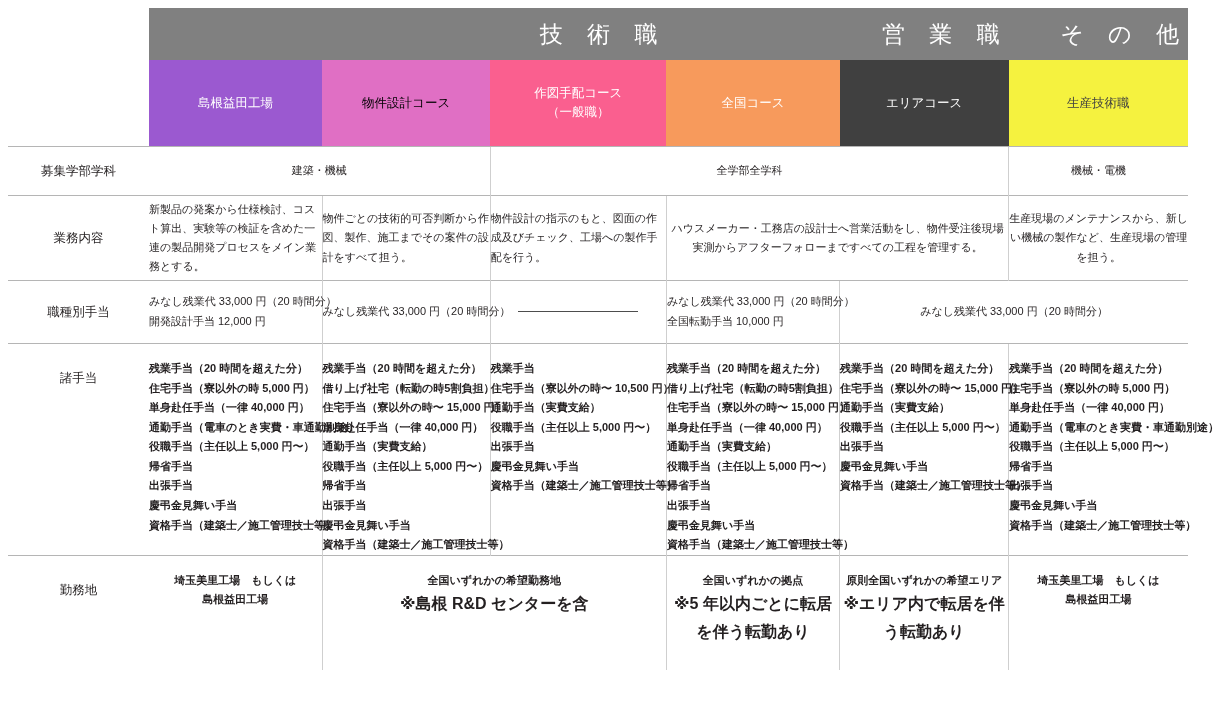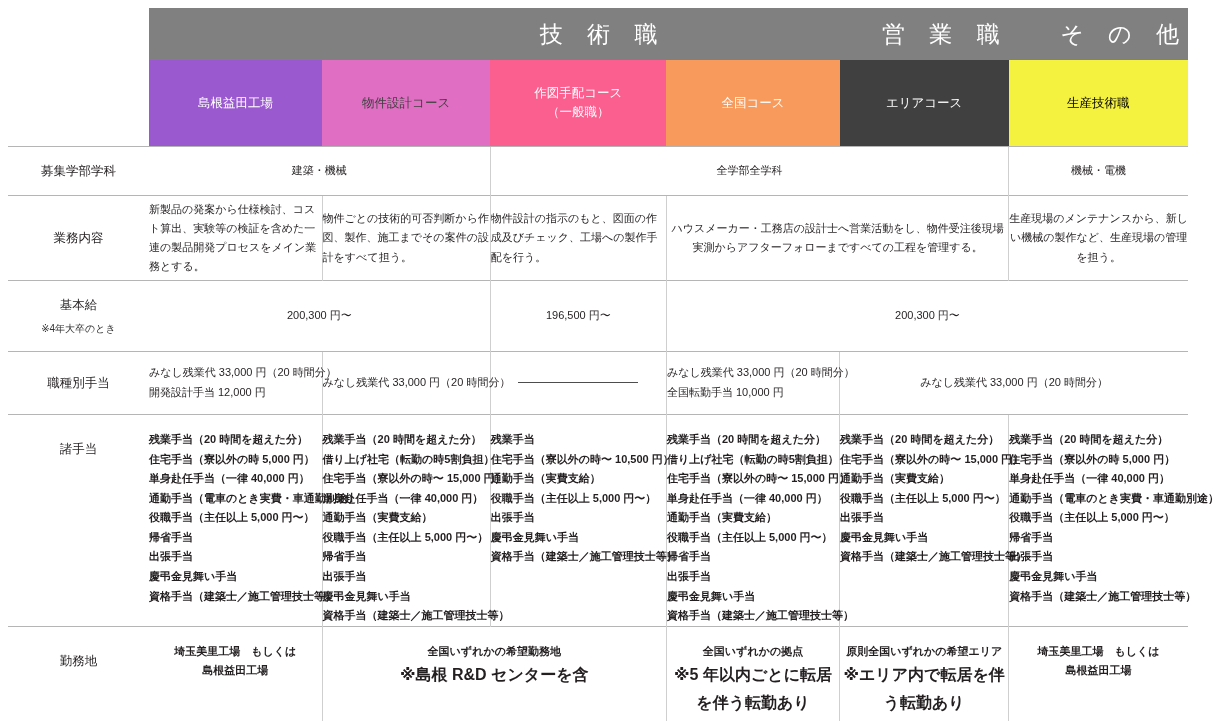--- a/index.html
+++ b/index.html
@@ -56,25 +56,25 @@
 
   
   .band2 {
     height: 86px;
     text-align: center;
     font-size: 12.5px;
     font-weight: bold;
     line-height: 1.5;
   }
   .band2.dev    { background: #9b59d0; color: #ffffff; }
-  .band2.bukken { background: #e06fc4; color: #404040; }
+  .band2.bukken { background: #e06fc4; color: #000000; }
   .band2.sakuzu { background: #fa5f8f; color: #ffffff; }
   .band2.zenkoku{ background: #f79a5c; color: #ffffff; }
   .band2.area   { background: #404040; color: #ffffff; }
-  .band2.seisan { background: #f5f23f; color: #000000; }
+  .band2.seisan { background: #f5f23f; color: #404040; }
 
   .rowlabel {
     text-align: center;
     font-size: 12.5px;
     color: #231f20;
     line-height: 1.6;
     padding: 4px 2px;
   }
   .rowlabel .sub {
     display: block;
@@ -179,29 +179,20 @@
 
     <tr class="r-gyomu divider">
       <td class="rowlabel">業務内容</td>
       <td class="cell left nolb">新製品の発案から仕様検討、コスト算出、実験等の検証を含めた一連の製品開発プロセスをメイン業務とする。</td>
       <td class="cell left">物件ごとの技術的可否判断から作図、製作、施工までその案件の設計をすべて担う。</td>
       <td class="cell left">物件設計の指示のもと、図面の作成及びチェック、工場への製作手配を行う。</td>
       <td class="cell center" colspan="2">ハウスメーカー・工務店の設計士へ営業活動をし、物件受注後現場実測からアフターフォローまですべての工程を管理する。</td>
       <td class="cell center">生産現場のメンテナンスから、新しい機械の製作など、生産現場の管理を担う。</td>
     </tr>
 
-    <tr class="r-kihon divider">
-      <td class="rowlabel">
-        <span>基本給</span>
-        <span class="sub">※4年大卒のとき</span>
-      </td>
-      <td class="cell center nolb" colspan="2">200,300 円〜</td>
-      <td class="cell center">196,500 円〜</td>
-      <td class="cell center" colspan="3">200,300 円〜</td>
-    </tr>
 
     <tr class="r-teate divider">
       <td class="rowlabel">職種別手当</td>
       <td class="cell left nolb">
         <ul class="list">
           <li>みなし残業代 33,000 円（20 時間分）</li>
           <li>開発設計手当 12,000 円</li>
         </ul>
       </td>
       <td class="cell left">

